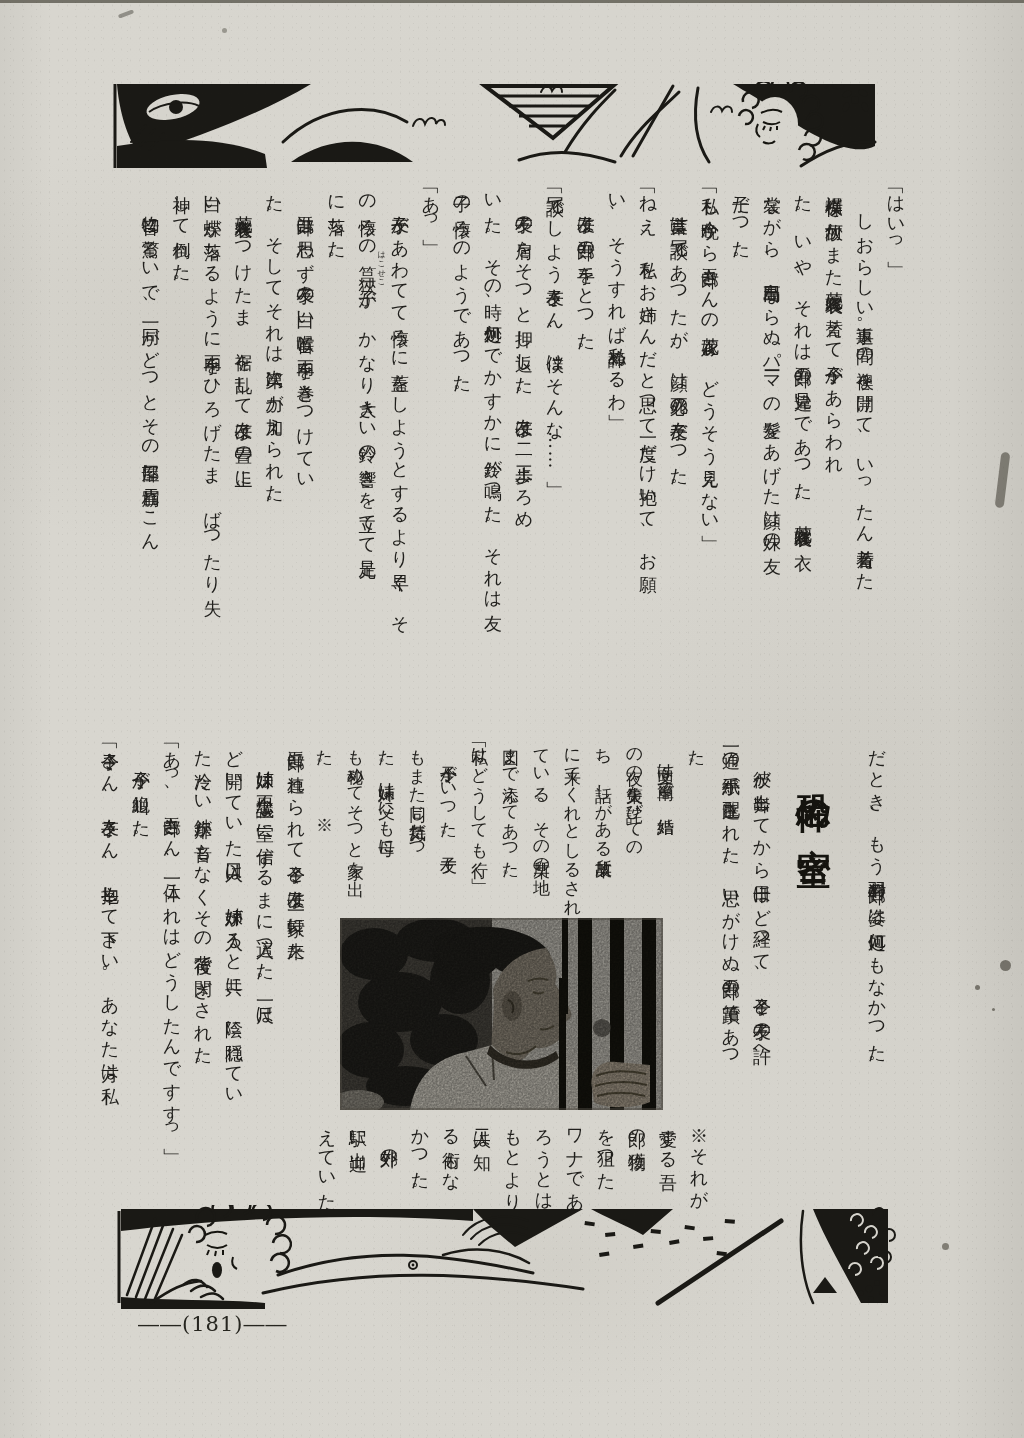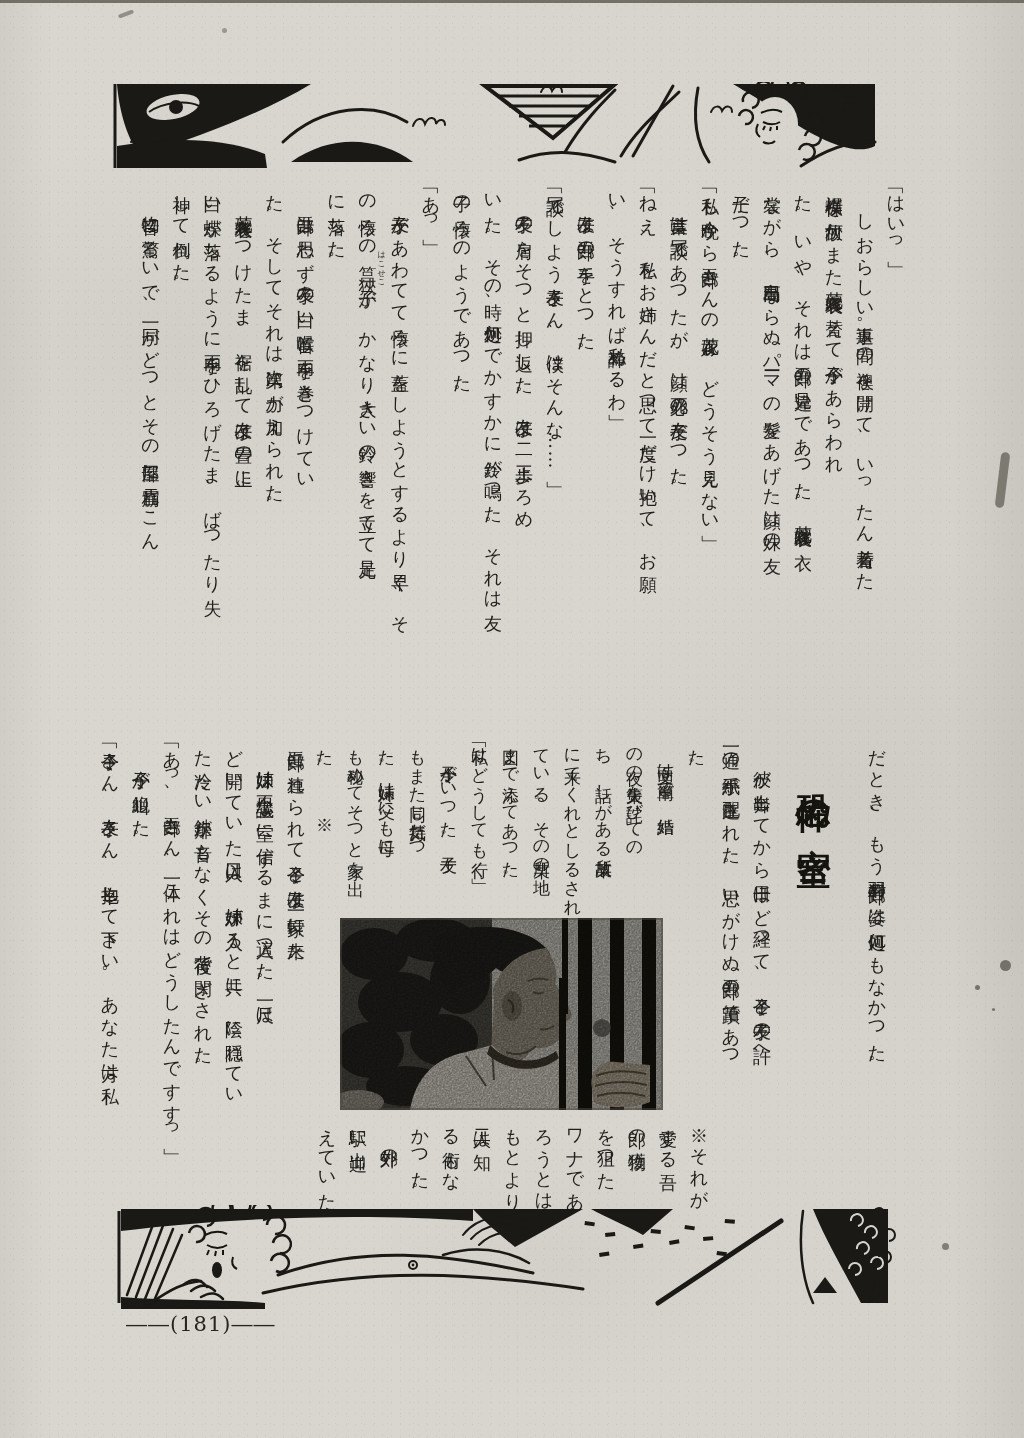--- a/index.html
+++ b/index.html
@@ -22,21 +22,21 @@
   .vblock p{margin:0;padding:0;}
   .col{font-size:18px;line-height:31px;letter-spacing:1.5px;color:#201f1c;}
   .tight{font-size:17px;line-height:31px;letter-spacing:-0.5px;color:#201f1c;}
   .cap{font-size:18px;line-height:31px;letter-spacing:1px;color:#201f1c;}
   .sec-title{
     font-size:34px;font-weight:bold;letter-spacing:5px;line-height:48px;
     color:#15140f;margin:0 24px 0 12px;padding-top:30px;
   }
   ruby rt{font-size:8px;letter-spacing:0;color:#201f1c;}
   .band{position:absolute;}
-  .pagenum{position:absolute;left:126px;top:1312px;font-size:21px;letter-spacing:1px;color:#26251f;}
+  .pagenum{position:absolute;left:138px;top:1312px;font-size:21px;letter-spacing:1px;color:#26251f;}
   .speck{position:absolute;border-radius:50%;background:#3c3930;}
 </style>
 </head>
 <body>
 
 <div class="page">
   <div class="topedge"></div>
 
   <svg class="band" style="left:113px;top:82px;" width="765" height="90" viewBox="0 0 765 90">
     <g fill="#1a1915" stroke="none">

